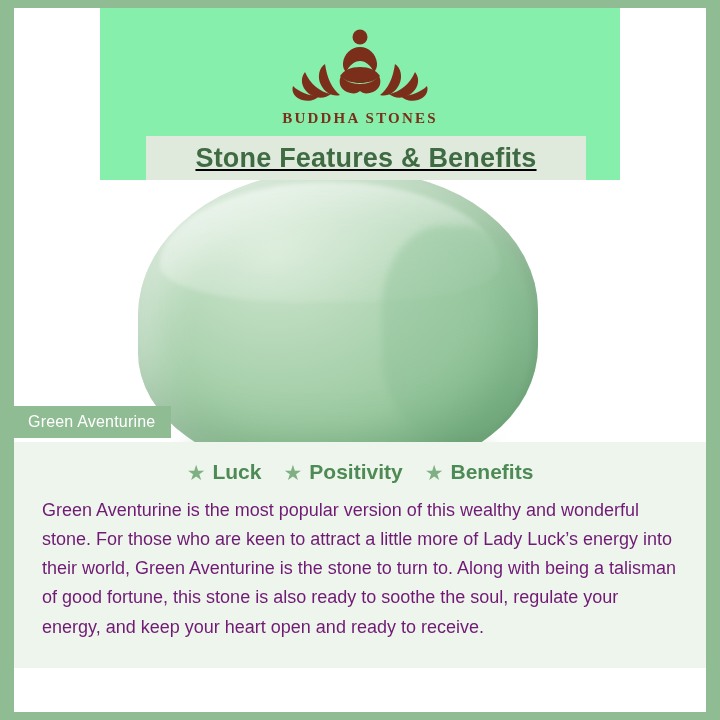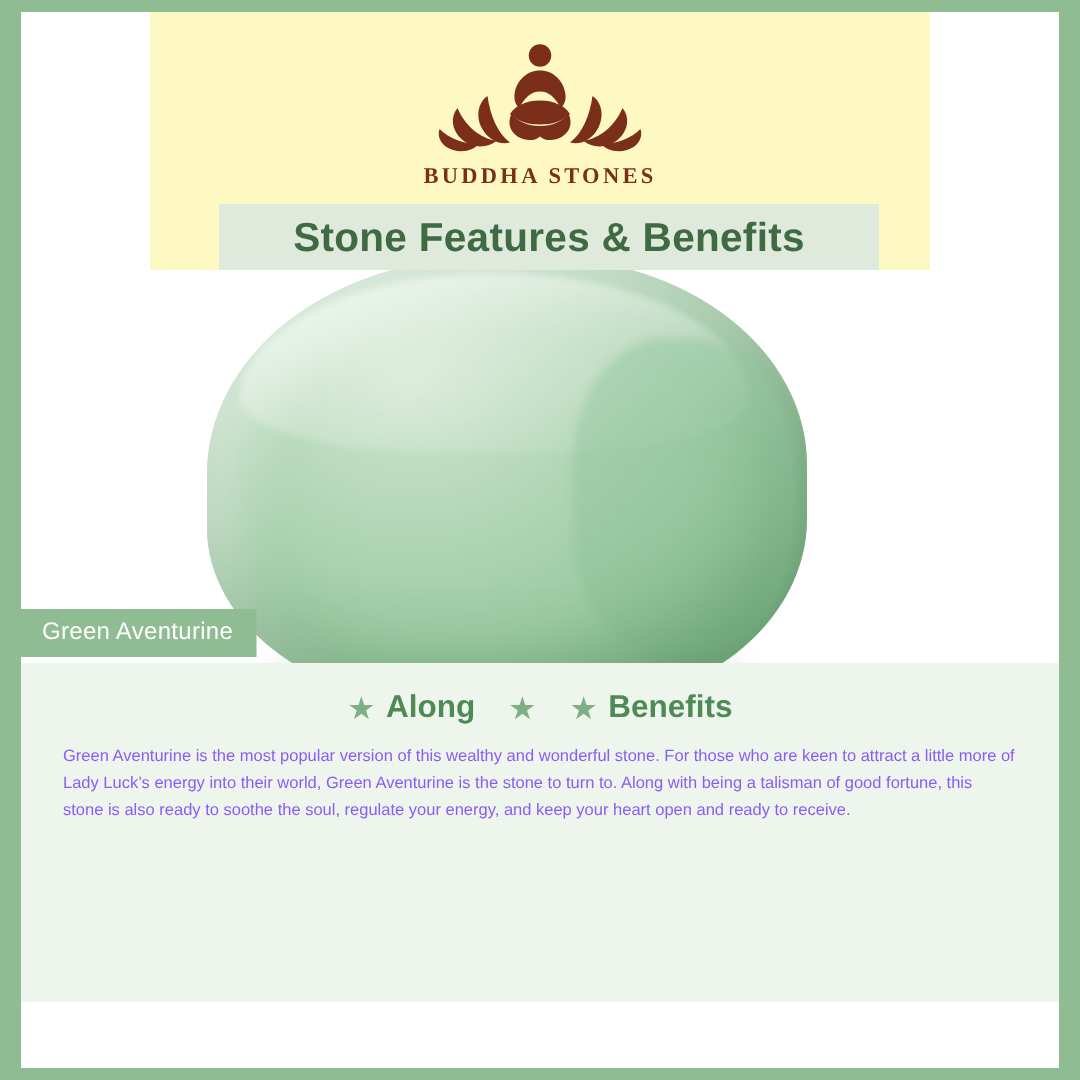--- a/index.html
+++ b/index.html
@@ -64,21 +64,21 @@
     background: #ffffff;
   }
 
   
   .header {
     position: absolute;
     left: 14px;
     top: 8px;
     width: 692px;
     height: 172px;
-    background: #fef9c3;
+    background: #86efac;
     overflow: hidden;
   }
   .header-white-left {
     position: absolute;
     left: 0;
     top: 0;
     width: 86px;
     height: 172px;
     background: #ffffff;
   }
@@ -115,20 +115,21 @@
   .title-band {
     position: absolute;
     left: 132px;
     top: 128px;
     width: 440px;
     height: 44px;
     background: #dfeadc;
     display: flex;
     align-items: center;
     justify-content: center;
+    text-decoration: underline;
   }
   .title-band .title-text {
     font-size: 27px;
     font-weight: bold;
     color: #3f6b43;
     letter-spacing: 0.2px;
   }
 
   
   .photo {
@@ -230,23 +231,23 @@
     color: #7fb083;
     font-size: 21px;
     line-height: 1;
   }
   .kw .kw-label {
     color: #4e8a55;
     font-size: 21px;
     font-weight: bold;
   }
   .body-text {
-    font-size: 11px;
+    font-size: 18px;
     line-height: 1.62;
-    color: #8b5cf6;
+    color: #701a75;
     text-align: left;
     margin: 0;
     padding: 0 8px;
   }
 
   .footer-space {
     position: absolute;
     left: 14px;
     top: 668px;
     width: 692px;
@@ -307,24 +308,25 @@
       <div class="stone-facet-right"></div>
     </div>
   </div>
 
   <div class="stone-label">Green Aventurine</div>
 
   <div class="content">
     <div class="keywords">
       <div class="kw">
         <span class="star">★</span>
-        <span class="kw-label">Along</span>
+        <span class="kw-label">Luck</span>
       </div>
       <div class="kw">
         <span class="star">★</span>
+        <span class="kw-label">Positivity</span>
       </div>
       <div class="kw">
         <span class="star">★</span>
         <span class="kw-label">Benefits</span>
       </div>
     </div>
     <p class="body-text">Green Aventurine is the most popular version of this wealthy and wonderful stone. For those who are keen to attract a little more of Lady Luck’s energy into their world, Green Aventurine is the stone to turn to. Along with being a talisman of good fortune, this stone is also ready to soothe the soul, regulate your energy, and keep your heart open and ready to receive.</p>
   </div>
 
   <div class="footer-space"></div>

